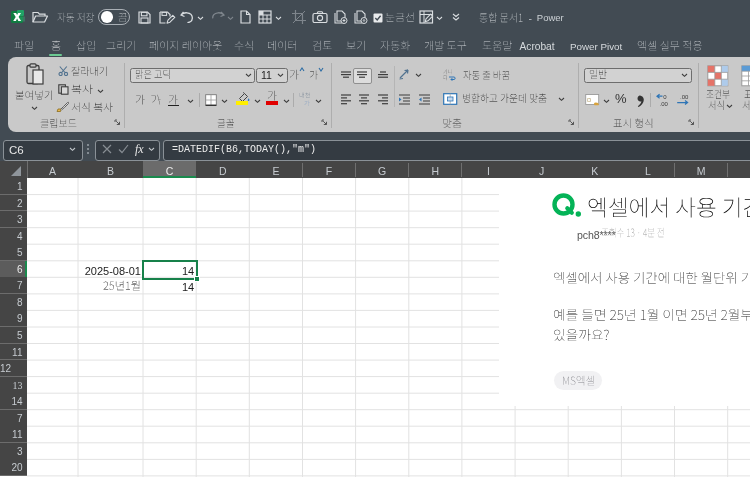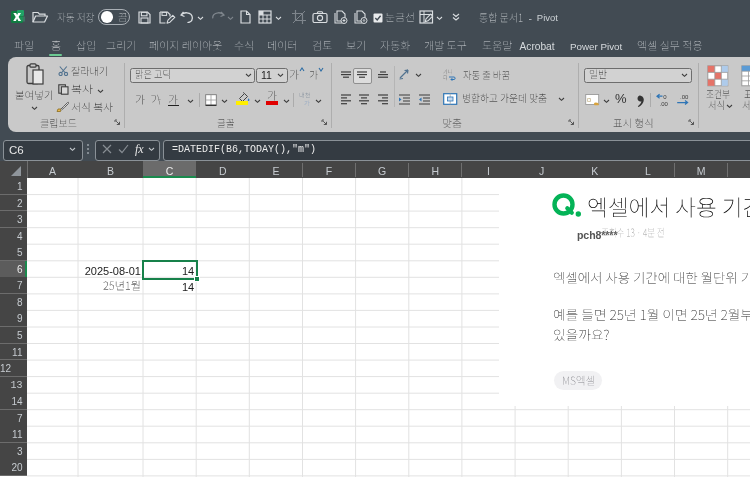--- a/index.html
+++ b/index.html
@@ -90,21 +90,21 @@
 <svg style="position:absolute;left:436px;top:15.5px" width="7" height="5" viewBox="0 0 7 5">
     <path d="M1 1 L3.5 3.3 L6 1" fill="none" stroke="#d9dde0" stroke-width="1.1"></path>
   </svg>
 <svg style="position:absolute;left:452px;top:13px" width="8" height="8" viewBox="0 0 8 8">
     <path d="M1 1 L4 3.5 L7 1 M1 4.5 L4 7 L7 4.5" fill="none" stroke="#d9dde0" stroke-width="1.1"></path>
   </svg>
 <svg style="position:absolute;left:478.5px;top:11.6px;overflow:visible" width="2" height="2">
     <path d="M0.6 -3.7H9.4V-3.4H0.6ZM4.9 -5.2H5.2V-3.5H4.9ZM1.9 -5.3H8.3V-5H1.9ZM1.9 -8.7H8.3V-8.3H2.2V-5.2H1.9ZM2.1 -7H8V-6.7H2.1ZM5 -2.3Q6.6 -2.3 7.5 -1.9Q8.3 -1.6 8.3 -0.8Q8.3 -0.1 7.5 0.3Q6.6 0.7 5 0.7Q3.5 0.7 2.6 0.3Q1.8 -0.1 1.8 -0.8Q1.8 -1.6 2.6 -1.9Q3.5 -2.3 5 -2.3ZM5 -2Q3.7 -2 2.9 -1.7Q2.1 -1.4 2.1 -0.8Q2.1 -0.2 2.9 0.1Q3.7 0.4 5 0.4Q6.4 0.4 7.2 0.1Q8 -0.2 8 -0.8Q8 -1.4 7.2 -1.7Q6.4 -2 5 -2Z M17.8 -9H18.2V-3.4H17.8ZM18 -6.3H19.8V-6H18ZM12.3 -2.9H12.7V-1.6H17.8V-2.9H18.2V0.6H12.3ZM12.7 -1.2V0.3H17.8V-1.2ZM10.8 -7.8H16.6V-7.5H10.8ZM13.7 -6.9Q14.4 -6.9 14.9 -6.6Q15.4 -6.4 15.7 -6.1Q15.9 -5.7 15.9 -5.2Q15.9 -4.7 15.7 -4.3Q15.4 -3.9 14.9 -3.7Q14.4 -3.5 13.7 -3.5Q13 -3.5 12.5 -3.7Q12 -3.9 11.7 -4.3Q11.4 -4.7 11.4 -5.2Q11.4 -5.7 11.7 -6.1Q12 -6.4 12.5 -6.6Q13 -6.9 13.7 -6.9ZM13.7 -6.5Q12.8 -6.5 12.3 -6.1Q11.8 -5.8 11.8 -5.2Q11.8 -4.6 12.3 -4.2Q12.8 -3.8 13.7 -3.8Q14.6 -3.8 15.1 -4.2Q15.6 -4.6 15.6 -5.2Q15.6 -5.8 15.1 -6.1Q14.6 -6.5 13.7 -6.5ZM13.5 -9.1H13.9V-7.7H13.5Z M23.3 -3.8H32.1V-3.5H23.3ZM27.5 -3.6H27.9V-1.2H27.5ZM24.5 -8.5H30.9V-5.3H24.5ZM30.6 -8.2H24.8V-5.6H30.6ZM24.5 0.1H31.1V0.5H24.5ZM24.5 -2.3H24.9V0.3H24.5Z M38.2 -5.4H41.1V-5.1H38.2ZM36.2 -8H36.5V-6Q36.5 -5.3 36.3 -4.6Q36 -3.9 35.6 -3.3Q35.2 -2.7 34.7 -2.2Q34.3 -1.7 33.8 -1.4L33.5 -1.7Q34 -1.9 34.5 -2.4Q34.9 -2.8 35.3 -3.4Q35.7 -4 36 -4.7Q36.2 -5.3 36.2 -6ZM36.3 -8H36.6V-6Q36.6 -5.3 36.8 -4.7Q37.1 -4.1 37.5 -3.5Q37.9 -3 38.3 -2.6Q38.8 -2.1 39.3 -1.9L39 -1.6Q38.6 -1.9 38.1 -2.3Q37.6 -2.8 37.2 -3.4Q36.8 -3.9 36.5 -4.6Q36.3 -5.3 36.3 -6ZM40.9 -9H41.3V0.7H40.9Z M43.9 0V-0.4H45.8V-7.2H44.4V-7.5Q44.8 -7.6 45.2 -7.7Q45.6 -7.8 45.8 -8H46.2V-0.4H47.9V0Z" transform="translate(0,9.7) scale(0.9089,1)" fill="#dde1e4"></path>
   </svg>
 <div style="position:absolute;font-family:'Liberation Sans',sans-serif;font-size:10.5px;color:#b9bec3;line-height:1;white-space:pre;left:528.5px;top:12.5px;">-</div>
-<div style="position:absolute;font-family:'Liberation Sans',sans-serif;font-size:9.5px;color:#cdd2d6;line-height:1;white-space:pre;left:536.8px;top:13.3px;">Pivot</div>
+<div style="position:absolute;font-family:'Liberation Sans',sans-serif;font-size:9.5px;color:#cdd2d6;line-height:1;white-space:pre;left:536.8px;top:13.3px;">Power</div>
 <svg style="position:absolute;left:13.9px;top:40.1px;overflow:visible" width="2" height="2">
     <path d="M0.8 -7.8H6.2V-7.4H0.8ZM0.6 -1.9 0.5 -2.2Q1.4 -2.2 2.5 -2.2Q3.6 -2.2 4.7 -2.3Q5.8 -2.4 6.8 -2.5L6.9 -2.2Q5.8 -2 4.7 -2Q3.6 -1.9 2.5 -1.9Q1.5 -1.9 0.6 -1.9ZM2 -7.6H2.4V-2.1H2ZM4.6 -7.6H4.9V-2.1H4.6ZM7.6 -9H8V0.7H7.6ZM7.9 -4.9H9.7V-4.6H7.9Z M13.5 -8.5Q14.2 -8.5 14.7 -8.3Q15.3 -8 15.6 -7.6Q15.9 -7.1 15.9 -6.5Q15.9 -5.8 15.6 -5.4Q15.3 -4.9 14.7 -4.6Q14.2 -4.4 13.5 -4.4Q12.8 -4.4 12.2 -4.6Q11.7 -4.9 11.4 -5.4Q11.1 -5.8 11.1 -6.5Q11.1 -7.1 11.4 -7.6Q11.7 -8 12.2 -8.3Q12.8 -8.5 13.5 -8.5ZM13.5 -8.2Q12.9 -8.2 12.4 -8Q12 -7.8 11.7 -7.4Q11.4 -7 11.4 -6.5Q11.4 -6 11.7 -5.6Q12 -5.2 12.4 -4.9Q12.9 -4.7 13.5 -4.7Q14.1 -4.7 14.5 -4.9Q15 -5.2 15.3 -5.6Q15.6 -6 15.6 -6.5Q15.6 -7 15.3 -7.4Q15 -7.8 14.5 -8Q14.1 -8.2 13.5 -8.2ZM18.2 -9H18.6V-3.9H18.2ZM12.5 -3.3H18.6V-1.3H12.9V0.5H12.6V-1.6H18.3V-3H12.5ZM12.6 0.3H19V0.6H12.6Z" transform="translate(0,9.7)" fill="#d6dadd"></path>
   </svg>
 <svg style="position:absolute;left:50.6px;top:40.1px;overflow:visible" width="2" height="2">
     <path d="M1.8 -2.1H8.3V0.6H1.8ZM8 -1.8H2.1V0.3H8ZM1.2 -8.1H8.9V-7.7H1.2ZM5 -7.2Q6.5 -7.2 7.3 -6.8Q8 -6.5 8 -5.8Q8 -5.1 7.3 -4.8Q6.5 -4.5 5 -4.5Q3.6 -4.5 2.8 -4.8Q2 -5.1 2 -5.8Q2 -6.5 2.8 -6.8Q3.6 -7.2 5 -7.2ZM5 -6.9Q3.8 -6.9 3.1 -6.6Q2.4 -6.3 2.4 -5.8Q2.4 -5.3 3.1 -5Q3.8 -4.8 5 -4.8Q6.2 -4.8 7 -5Q7.7 -5.3 7.7 -5.8Q7.7 -6.3 7 -6.6Q6.2 -6.9 5 -6.9ZM4.9 -9.2H5.2V-7.9H4.9ZM0.6 -3.4H9.4V-3.1H0.6ZM4.9 -4.6H5.2V-3.2H4.9Z" transform="translate(0,9.7)" fill="#ffffff"></path>
   </svg>
 <svg style="position:absolute;left:76.2px;top:40.1px;overflow:visible" width="2" height="2">
     <path d="M3.3 -8.5H3.6V-7.4Q3.6 -6.5 3.2 -5.8Q2.8 -5.1 2.2 -4.5Q1.6 -4 0.9 -3.7L0.7 -4Q1.4 -4.3 1.9 -4.8Q2.5 -5.2 2.9 -5.9Q3.3 -6.6 3.3 -7.4ZM3.3 -8.5H3.6V-7.4Q3.6 -6.9 3.8 -6.4Q4 -5.9 4.4 -5.5Q4.8 -5.1 5.2 -4.8Q5.7 -4.5 6.2 -4.3L6 -4Q5.3 -4.2 4.7 -4.8Q4.1 -5.3 3.7 -5.9Q3.3 -6.6 3.3 -7.4ZM7.7 -9H8.1V-3.7H7.7ZM8 -6.5H9.7V-6.2H8ZM2.2 -3.1H2.5V-1.7H7.7V-3.1H8.1V0.6H2.2ZM2.5 -1.3V0.3H7.7V-1.3Z M18.2 -9H18.6V-3.8H18.2ZM12.6 -3.2H12.9V-1.8H18.3V-3.2H18.6V0.6H12.6ZM12.9 -1.4V0.3H18.3V-1.4ZM13.5 -8.4Q14.2 -8.4 14.7 -8.2Q15.3 -7.9 15.6 -7.4Q15.9 -6.9 15.9 -6.3Q15.9 -5.6 15.6 -5.1Q15.3 -4.6 14.7 -4.4Q14.2 -4.1 13.5 -4.1Q12.8 -4.1 12.2 -4.4Q11.7 -4.6 11.4 -5.1Q11.1 -5.6 11.1 -6.3Q11.1 -6.9 11.4 -7.4Q11.7 -7.9 12.2 -8.2Q12.8 -8.4 13.5 -8.4ZM13.5 -8.1Q12.9 -8.1 12.4 -7.9Q12 -7.6 11.7 -7.2Q11.4 -6.8 11.4 -6.3Q11.4 -5.8 11.7 -5.3Q12 -4.9 12.4 -4.7Q12.9 -4.4 13.5 -4.4Q14.1 -4.4 14.6 -4.7Q15 -4.9 15.3 -5.3Q15.6 -5.8 15.6 -6.3Q15.6 -6.8 15.3 -7.2Q15 -7.6 14.6 -7.9Q14.1 -8.1 13.5 -8.1Z" transform="translate(0,9.7)" fill="#d6dadd"></path>
   </svg>
 <svg style="position:absolute;left:105.8px;top:40.1px;overflow:visible" width="2" height="2">
@@ -504,21 +504,21 @@
 <div style="position:absolute;left:0px;top:327px;width:27px;height:16.6px;background:#454545"></div>
 <div style="position:absolute;left:0px;top:330px;width:22.5px;text-align:right;font-size:10px;color:#c6cbd0;font-family:'Liberation Sans'">5</div>
 <div style="position:absolute;left:0px;top:342.8px;width:27px;height:0.7px;background:#6c6c6c"></div>
 <div style="position:absolute;left:0px;top:343.5px;width:27px;height:16.6px;background:#454545"></div>
 <div style="position:absolute;left:0px;top:346.5px;width:22.5px;text-align:right;font-size:10px;color:#c6cbd0;font-family:'Liberation Sans'">11</div>
 <div style="position:absolute;left:0px;top:359.4px;width:27px;height:0.7px;background:#6c6c6c"></div>
 <div style="position:absolute;left:0px;top:360.1px;width:27px;height:16.6px;background:#454545"></div>
 <div style="position:absolute;left:0px;top:363.1px;width:22.5px;text-align:left;font-size:10px;color:#c6cbd0;font-family:'Liberation Sans'">12</div>
 <div style="position:absolute;left:0px;top:375.9px;width:27px;height:0.7px;background:#6c6c6c"></div>
 <div style="position:absolute;left:0px;top:376.6px;width:27px;height:16.6px;background:#454545"></div>
-<div style="position:absolute;left:0px;top:379.6px;width:22.5px;text-align:right;font-size:10px;color:#c6cbd0;font-family:Liberation Mono, monospace">13</div>
+<div style="position:absolute;left:0px;top:379.6px;width:22.5px;text-align:right;font-size:10px;color:#c6cbd0;font-family:Liberation Serif, serif">13</div>
 <div style="position:absolute;left:0px;top:392.5px;width:27px;height:0.7px;background:#6c6c6c"></div>
 <div style="position:absolute;left:0px;top:393.1px;width:27px;height:16.6px;background:#454545"></div>
 <div style="position:absolute;left:0px;top:396.1px;width:22.5px;text-align:right;font-size:10px;color:#c6cbd0;font-family:'Liberation Sans'">14</div>
 <div style="position:absolute;left:0px;top:409px;width:27px;height:0.7px;background:#6c6c6c"></div>
 <div style="position:absolute;left:0px;top:409.7px;width:27px;height:16.6px;background:#454545"></div>
 <div style="position:absolute;left:0px;top:412.7px;width:22.5px;text-align:right;font-size:10px;color:#c6cbd0;font-family:'Liberation Sans'">7</div>
 <div style="position:absolute;left:0px;top:425.6px;width:27px;height:0.7px;background:#6c6c6c"></div>
 <div style="position:absolute;left:0px;top:426.2px;width:27px;height:16.6px;background:#454545"></div>
 <div style="position:absolute;left:0px;top:429.2px;width:22.5px;text-align:right;font-size:10px;color:#c6cbd0;font-family:'Liberation Sans'">11</div>
 <div style="position:absolute;left:0px;top:442.1px;width:27px;height:0.7px;background:#6c6c6c"></div>
@@ -571,21 +571,21 @@
 <div style="position:absolute;left:194.3px;top:275.6px;width:4px;height:4px;background:#17814a;border:1px solid #fff"></div>
 <div style="position:absolute;left:499px;top:178.2px;width:251px;height:227.8px;background:#fff"></div>
 <svg style="position:absolute;left:551px;top:192.5px" width="32" height="27" viewBox="0 0 32 27">
     <circle cx="12.5" cy="11.5" r="9" fill="none" stroke="#04b357" stroke-width="4.4"></circle>
     <path d="M16.3 15.3 L20.8 19.8" stroke="#04b357" stroke-width="4.2" stroke-linecap="round"></path>
     <circle cx="27.3" cy="21" r="2.7" fill="#04b357"></circle>
   </svg>
 <svg style="position:absolute;left:587px;top:195.5px;overflow:visible" width="2" height="2">
     <path d="M10.3 -12.9H14V-12.2H10.3ZM17.2 -18.4H17.9V-6.5H17.2ZM13.6 -18H14.4V-6.7H13.6ZM4.9 -5.4H17.9V1.5H17.2V-4.7H4.9ZM6.2 -17.1Q7.5 -17.1 8.5 -16.5Q9.5 -16 10.1 -14.9Q10.7 -13.9 10.7 -12.5Q10.7 -11.2 10.1 -10.2Q9.5 -9.1 8.5 -8.5Q7.5 -8 6.2 -8Q4.9 -8 3.8 -8.5Q2.8 -9.1 2.2 -10.2Q1.7 -11.2 1.7 -12.5Q1.7 -13.9 2.2 -14.9Q2.8 -16 3.8 -16.5Q4.9 -17.1 6.2 -17.1ZM6.2 -16.5Q5.1 -16.5 4.2 -15.9Q3.4 -15.4 2.9 -14.5Q2.4 -13.6 2.4 -12.5Q2.4 -11.5 2.9 -10.6Q3.4 -9.7 4.2 -9.2Q5.1 -8.6 6.2 -8.6Q7.3 -8.6 8.1 -9.2Q9 -9.7 9.5 -10.6Q10 -11.5 10 -12.5Q10 -13.6 9.5 -14.5Q9 -15.4 8.1 -15.9Q7.3 -16.5 6.2 -16.5Z M30.4 -14H34.7V-13.3H30.4ZM26.9 -17.5H27.5V-14.7Q27.5 -13.4 26.9 -12.1Q26.3 -10.8 25.2 -9.7Q24.2 -8.6 22.8 -8L22.4 -8.6Q23.7 -9.2 24.7 -10.2Q25.7 -11.2 26.3 -12.4Q26.9 -13.6 26.9 -14.7ZM27 -17.5H27.6V-14.6Q27.6 -13.5 28.2 -12.5Q28.8 -11.4 29.8 -10.5Q30.8 -9.7 32 -9.2L31.5 -8.6Q30.3 -9.2 29.2 -10.1Q28.2 -11.1 27.6 -12.2Q27 -13.4 27 -14.6ZM38 -18.4H38.7V-7.5H38ZM34.2 -18H34.9V-7.8H34.2ZM26 -6.5H38.7V-2.5H26.8V0.9H26.1V-3.1H38V-5.8H26ZM26.1 0.5H39.6V1.2H26.1Z M51.1 -10.3H55.4V-9.6H51.1ZM58.9 -18.4H59.7V1.5H58.9ZM55.1 -17.9H55.8V0.4H55.1ZM47.4 -16.5Q48.7 -16.5 49.6 -15.7Q50.6 -14.9 51.1 -13.4Q51.6 -11.9 51.6 -9.9Q51.6 -7.9 51.1 -6.4Q50.6 -4.9 49.6 -4.1Q48.7 -3.2 47.4 -3.2Q46.2 -3.2 45.2 -4.1Q44.3 -4.9 43.8 -6.4Q43.3 -7.9 43.3 -9.9Q43.3 -11.9 43.8 -13.4Q44.3 -14.9 45.2 -15.7Q46.2 -16.5 47.4 -16.5ZM47.4 -15.8Q46.4 -15.8 45.6 -15.1Q44.8 -14.3 44.4 -12.9Q44 -11.6 44 -9.9Q44 -8.2 44.4 -6.8Q44.8 -5.5 45.6 -4.7Q46.4 -3.9 47.4 -3.9Q48.5 -3.9 49.2 -4.7Q50 -5.5 50.4 -6.8Q50.9 -8.2 50.9 -9.9Q50.9 -11.6 50.4 -12.9Q50 -14.3 49.2 -15.1Q48.5 -15.8 47.4 -15.8Z M73.6 -11.1H79.4V-10.5H73.6ZM69.4 -16.5H70V-12.2Q70 -10.8 69.5 -9.4Q69 -8 68.2 -6.7Q67.4 -5.4 66.4 -4.5Q65.4 -3.5 64.5 -2.9L64 -3.5Q64.9 -4 65.8 -4.9Q66.8 -5.8 67.6 -7Q68.4 -8.2 68.9 -9.6Q69.4 -10.9 69.4 -12.2ZM69.5 -16.5H70.2V-12.2Q70.2 -11 70.7 -9.7Q71.2 -8.4 72 -7.3Q72.8 -6.1 73.8 -5.3Q74.8 -4.4 75.7 -3.9L75.3 -3.3Q74.3 -3.8 73.3 -4.8Q72.3 -5.7 71.4 -6.9Q70.6 -8.1 70 -9.5Q69.5 -10.8 69.5 -12.2ZM79.1 -18.4H79.8V1.5H79.1Z M94.8 -16.5H95.4V-12.2Q95.4 -10.8 94.9 -9.4Q94.4 -8 93.6 -6.7Q92.8 -5.4 91.8 -4.5Q90.8 -3.5 89.8 -2.9L89.3 -3.5Q90.2 -4 91.2 -4.9Q92.2 -5.8 93 -7Q93.8 -8.2 94.3 -9.6Q94.8 -10.9 94.8 -12.2ZM94.9 -16.5H95.5V-12.2Q95.5 -11 96 -9.7Q96.5 -8.4 97.3 -7.3Q98.2 -6.1 99.1 -5.3Q100.1 -4.4 101 -3.9L100.5 -3.3Q99.6 -3.9 98.6 -4.8Q97.6 -5.7 96.7 -6.9Q95.9 -8.1 95.4 -9.5Q94.9 -10.8 94.9 -12.2ZM103.8 -18.4H104.5V1.5H103.8ZM104.3 -9.9H108.2V-9.3H104.3Z M115.1 -11.6H115.8V-7.7H115.1ZM122.8 -11.6H123.5V-7.7H122.8ZM110.3 -8.2H128.3V-7.5H110.3ZM119.3 -5.5Q122.4 -5.5 124.2 -4.6Q126 -3.7 126 -2Q126 -0.4 124.2 0.5Q122.4 1.4 119.3 1.4Q116.1 1.4 114.3 0.5Q112.5 -0.4 112.5 -2Q112.5 -3.7 114.3 -4.6Q116.1 -5.5 119.3 -5.5ZM119.3 -4.8Q117.5 -4.8 116.1 -4.5Q114.8 -4.1 114 -3.5Q113.3 -2.9 113.3 -2Q113.3 -1.2 114 -0.5Q114.8 0.1 116.1 0.5Q117.5 0.8 119.3 0.8Q121.1 0.8 122.4 0.5Q123.8 0.1 124.5 -0.5Q125.3 -1.2 125.3 -2Q125.3 -2.9 124.5 -3.5Q123.8 -4.1 122.4 -4.5Q121.1 -4.8 119.3 -4.8ZM119.3 -18Q121.4 -18 122.9 -17.6Q124.4 -17.2 125.2 -16.4Q126.1 -15.6 126.1 -14.4Q126.1 -13.3 125.2 -12.5Q124.4 -11.7 122.9 -11.3Q121.4 -10.8 119.3 -10.8Q117.1 -10.8 115.6 -11.3Q114.1 -11.7 113.3 -12.5Q112.5 -13.3 112.5 -14.4Q112.5 -15.6 113.3 -16.4Q114.1 -17.2 115.6 -17.6Q117.1 -18 119.3 -18ZM119.3 -17.4Q117.5 -17.4 116.1 -17Q114.7 -16.6 114 -16Q113.2 -15.3 113.2 -14.4Q113.2 -13.5 114 -12.9Q114.7 -12.2 116.1 -11.8Q117.5 -11.5 119.3 -11.5Q121.1 -11.5 122.4 -11.8Q123.8 -12.2 124.6 -12.9Q125.3 -13.5 125.3 -14.4Q125.3 -15.3 124.6 -16Q123.8 -16.6 122.4 -17Q121.1 -17.4 119.3 -17.4Z M151.4 -18.4H152.1V1.5H151.4ZM145.6 -16.2H146.3Q146.3 -14.2 145.7 -12.2Q145.1 -10.3 144 -8.5Q142.8 -6.7 141 -5.2Q139.3 -3.7 136.9 -2.6L136.5 -3.2Q139.4 -4.6 141.4 -6.6Q143.5 -8.7 144.5 -11.1Q145.6 -13.5 145.6 -16.1ZM137.2 -16.2H145.8V-15.5H137.2Z M171.3 -18.4H172.1V-3.5H171.3ZM171.8 -11.9H175.3V-11.2H171.8ZM166 -16.8H166.8Q166.8 -14.4 165.6 -12.3Q164.3 -10.3 162.2 -8.7Q160.1 -7.2 157.4 -6.2L157 -6.8Q159.6 -7.8 161.6 -9.2Q163.7 -10.6 164.8 -12.5Q166 -14.4 166 -16.7ZM157.8 -16.8H166.3V-16.2H157.8ZM160.1 0.3H173.2V1H160.1ZM160.1 -5.1H160.8V0.5H160.1Z" transform="translate(0,19.9)" fill="#0b0b0b"></path>
   </svg>
-<div style="position:absolute;font-family:'Liberation Sans',sans-serif;font-size:10.6px;color:#555;line-height:1;white-space:pre;font-weight:700;letter-spacing:-0.1px;left:553px;top:229.5px;padding-left:24px;">pch8****</div>
+<div style="position:absolute;font-family:'Liberation Sans',sans-serif;font-size:10.6px;color:#555;line-height:1;white-space:pre;font-weight:400;letter-spacing:-0.1px;left:553px;top:229.5px;padding-left:24px;">pch8****</div>
 <svg style="position:absolute;left:595px;top:227.3px;overflow:visible" width="2" height="2">
     <path d="M2.8 -3.4Q2.7 -3.4 2.5 -3.6Q2.4 -3.7 2.4 -3.9Q2.4 -4.1 2.5 -4.3Q2.7 -4.4 2.8 -4.4Q3 -4.4 3.1 -4.3Q3.3 -4.1 3.3 -3.9Q3.3 -3.7 3.1 -3.6Q3 -3.4 2.8 -3.4Z M8.9 -1H17.7V-0.6H8.9ZM13.1 -3.5H13.5V-0.8H13.1ZM13.1 -7.8H13.4V-6.9Q13.4 -6.3 13.2 -5.8Q12.9 -5.3 12.5 -4.9Q12 -4.5 11.5 -4.2Q11 -3.8 10.5 -3.6Q10 -3.4 9.6 -3.3L9.4 -3.6Q9.7 -3.6 10.2 -3.8Q10.7 -4 11.2 -4.4Q11.7 -4.7 12.1 -5.1Q12.6 -5.5 12.8 -5.9Q13.1 -6.4 13.1 -6.9ZM13.2 -7.8H13.5V-6.9Q13.5 -6.4 13.7 -5.9Q14 -5.5 14.4 -5.1Q14.9 -4.7 15.4 -4.4Q15.9 -4.1 16.4 -3.9Q16.9 -3.7 17.2 -3.6L17 -3.3Q16.6 -3.4 16.1 -3.6Q15.6 -3.8 15.1 -4.2Q14.6 -4.5 14.1 -4.9Q13.7 -5.3 13.4 -5.8Q13.2 -6.3 13.2 -6.9ZM9.6 -7.9H17V-7.6H9.6Z M22.1 -3.2H22.5V-1.6H22.1ZM26.4 -9H26.7V0.7H26.4ZM19.2 -1.4 19.1 -1.7Q20 -1.7 21.1 -1.7Q22.3 -1.7 23.4 -1.8Q24.6 -1.9 25.6 -2L25.7 -1.7Q24.6 -1.6 23.4 -1.5Q22.3 -1.4 21.2 -1.4Q20.1 -1.4 19.2 -1.4ZM19.3 -7.7H25.2V-7.3H19.3ZM22.3 -6.6Q22.9 -6.6 23.4 -6.4Q23.9 -6.2 24.2 -5.8Q24.5 -5.4 24.5 -4.8Q24.5 -4.3 24.2 -3.9Q23.9 -3.5 23.4 -3.3Q22.9 -3.1 22.3 -3.1Q21.6 -3.1 21.1 -3.3Q20.6 -3.5 20.3 -3.9Q20 -4.3 20 -4.8Q20 -5.4 20.3 -5.8Q20.6 -6.2 21.1 -6.4Q21.6 -6.6 22.3 -6.6ZM22.3 -6.3Q21.4 -6.3 20.9 -5.9Q20.4 -5.5 20.4 -4.8Q20.4 -4.2 20.9 -3.8Q21.4 -3.4 22.3 -3.4Q23.1 -3.4 23.6 -3.8Q24.2 -4.2 24.2 -4.8Q24.2 -5.5 23.6 -5.9Q23.1 -6.3 22.3 -6.3ZM22.1 -9H22.5V-7.5H22.1Z M33.3 -8.6H33.7V-7.9Q33.7 -7.4 33.4 -6.9Q33.2 -6.5 32.7 -6.1Q32.3 -5.7 31.8 -5.4Q31.3 -5.2 30.8 -5Q30.3 -4.8 29.9 -4.7L29.7 -5Q30.1 -5.1 30.6 -5.2Q31.1 -5.4 31.5 -5.7Q32 -5.9 32.4 -6.3Q32.8 -6.6 33.1 -7Q33.3 -7.4 33.3 -7.9ZM33.4 -8.6H33.7V-7.9Q33.7 -7.5 33.9 -7Q34.2 -6.6 34.6 -6.3Q35 -6 35.5 -5.7Q36 -5.4 36.5 -5.3Q37 -5.1 37.3 -5L37.2 -4.7Q36.7 -4.8 36.2 -5Q35.7 -5.2 35.2 -5.5Q34.7 -5.7 34.3 -6.1Q33.9 -6.5 33.6 -6.9Q33.4 -7.4 33.4 -7.9ZM33.3 -3.1H33.7V0.7H33.3ZM29.1 -3.3H37.9V-3H29.1Z M42.1 0V-0.4H43.9V-7.2H42.5V-7.5Q43 -7.6 43.3 -7.7Q43.7 -7.8 43.9 -8H44.3V-0.4H46V0Z M49.5 0.1Q48.9 0.1 48.5 -0Q48 -0.2 47.7 -0.4Q47.4 -0.7 47.1 -0.9L47.4 -1.2Q47.7 -0.9 48.2 -0.5Q48.7 -0.2 49.6 -0.2Q50.1 -0.2 50.5 -0.5Q51 -0.7 51.2 -1.1Q51.4 -1.5 51.4 -2.1Q51.4 -2.7 51.1 -3.1Q50.9 -3.5 50.3 -3.8Q49.6 -4 48.7 -4V-4.4Q49.6 -4.4 50.1 -4.6Q50.7 -4.9 50.9 -5.3Q51.1 -5.7 51.1 -6.2Q51.1 -6.9 50.7 -7.3Q50.3 -7.8 49.5 -7.8Q49 -7.8 48.5 -7.5Q48 -7.3 47.7 -6.9L47.5 -7.2Q47.8 -7.6 48.3 -7.9Q48.8 -8.1 49.5 -8.1Q50.1 -8.1 50.6 -7.9Q51 -7.7 51.3 -7.3Q51.6 -6.8 51.6 -6.3Q51.6 -5.4 51.1 -4.9Q50.7 -4.4 50.1 -4.2V-4.2Q50.5 -4.1 51 -3.8Q51.4 -3.5 51.6 -3.1Q51.9 -2.7 51.9 -2.1Q51.9 -1.4 51.5 -0.9Q51.2 -0.4 50.7 -0.1Q50.2 0.1 49.5 0.1Z M57.7 -3.4Q57.6 -3.4 57.4 -3.6Q57.3 -3.7 57.3 -3.9Q57.3 -4.1 57.4 -4.3Q57.6 -4.4 57.7 -4.4Q57.9 -4.4 58 -4.3Q58.2 -4.1 58.2 -3.9Q58.2 -3.7 58 -3.6Q57.9 -3.4 57.7 -3.4Z M66.9 0V-6Q66.9 -6.2 66.9 -6.6Q66.9 -7 67 -7.2H66.9Q66.8 -7 66.6 -6.7Q66.5 -6.4 66.3 -6.2L63.9 -2.7H68.5V-2.3H63.3V-2.6L67 -8H67.3V0Z M69.5 -3.7H78.3V-3.4H69.5ZM73.7 -3.6H74.1V-1.1H73.7ZM70.7 0.1H77.3V0.5H70.7ZM70.7 -2.1H71.1V0.2H70.7ZM70.7 -8.7H71.1V-7.2H76.7V-8.7H77.1V-4.9H70.7ZM71.1 -6.9V-5.2H76.7V-6.9Z M87.2 -6.1H89.8V-5.8H87.2ZM89.5 -9H89.9V-1.8H89.5ZM83.9 0.1H90.2V0.5H83.9ZM83.9 -2.5H84.3V0.2H83.9ZM84.8 -7.8H85.1V-6.9Q85.1 -6 84.7 -5.3Q84.3 -4.6 83.7 -4Q83.1 -3.5 82.4 -3.2L82.2 -3.5Q82.7 -3.7 83.1 -4Q83.6 -4.4 84 -4.8Q84.3 -5.2 84.6 -5.8Q84.8 -6.3 84.8 -6.9ZM84.8 -7.8H85.1V-6.9Q85.1 -6.2 85.5 -5.6Q85.9 -4.9 86.4 -4.5Q87 -4 87.6 -3.8L87.4 -3.5Q86.8 -3.8 86.2 -4.3Q85.6 -4.8 85.2 -5.4Q84.8 -6.1 84.8 -6.9ZM82.4 -8H87.5V-7.7H82.4Z" transform="translate(0,9.7) scale(0.7593,1)" fill="#9a9a9a"></path>
   </svg>
 <svg style="position:absolute;left:553.2px;top:271.3px;overflow:visible" width="2" height="2">
     <path d="M6.2 -7.7H8.4V-7.3H6.2ZM10.3 -11H10.7V-3.9H10.3ZM8.1 -10.7H8.6V-4H8.1ZM2.9 -3.2H10.7V0.9H10.3V-2.8H2.9ZM3.7 -10.2Q4.5 -10.2 5.1 -9.9Q5.7 -9.5 6 -8.9Q6.4 -8.3 6.4 -7.5Q6.4 -6.7 6 -6.1Q5.7 -5.5 5.1 -5.1Q4.5 -4.8 3.7 -4.8Q2.9 -4.8 2.3 -5.1Q1.7 -5.5 1.3 -6.1Q1 -6.7 1 -7.5Q1 -8.3 1.3 -8.9Q1.7 -9.5 2.3 -9.9Q2.9 -10.2 3.7 -10.2ZM3.7 -9.8Q3 -9.8 2.5 -9.5Q2 -9.2 1.7 -8.7Q1.4 -8.1 1.4 -7.5Q1.4 -6.8 1.7 -6.3Q2 -5.8 2.5 -5.5Q3 -5.2 3.7 -5.2Q4.3 -5.2 4.8 -5.5Q5.4 -5.8 5.7 -6.3Q6 -6.8 6 -7.5Q6 -8.1 5.7 -8.7Q5.4 -9.2 4.8 -9.5Q4.3 -9.8 3.7 -9.8Z M18.1 -8.4H20.7V-7.9H18.1ZM16.1 -10.5H16.5V-8.8Q16.5 -8 16.1 -7.2Q15.7 -6.5 15.1 -5.8Q14.4 -5.1 13.6 -4.8L13.4 -5.1Q14.1 -5.5 14.7 -6.1Q15.3 -6.7 15.7 -7.4Q16.1 -8.1 16.1 -8.8ZM16.1 -10.5H16.5V-8.7Q16.5 -8.1 16.8 -7.4Q17.2 -6.8 17.8 -6.3Q18.4 -5.8 19.1 -5.5L18.8 -5.1Q18.1 -5.5 17.5 -6Q16.8 -6.6 16.5 -7.3Q16.1 -8 16.1 -8.7ZM22.7 -11H23.1V-4.5H22.7ZM20.4 -10.7H20.9V-4.7H20.4ZM15.5 -3.9H23.1V-1.5H16V0.6H15.6V-1.9H22.7V-3.5H15.5ZM15.6 0.3H23.7V0.7H15.6Z M30.6 -6.1H33.1V-5.7H30.6ZM35.2 -11H35.7V0.9H35.2ZM32.9 -10.7H33.4V0.2H32.9ZM28.3 -9.9Q29.1 -9.9 29.6 -9.4Q30.2 -8.9 30.5 -8Q30.8 -7.1 30.8 -5.9Q30.8 -4.7 30.5 -3.8Q30.2 -2.9 29.6 -2.4Q29.1 -1.9 28.3 -1.9Q27.6 -1.9 27 -2.4Q26.5 -2.9 26.1 -3.8Q25.8 -4.7 25.8 -5.9Q25.8 -7.1 26.1 -8Q26.5 -8.9 27 -9.4Q27.6 -9.9 28.3 -9.9ZM28.3 -9.5Q27.7 -9.5 27.2 -9Q26.8 -8.5 26.5 -7.7Q26.3 -6.9 26.3 -5.9Q26.3 -4.9 26.5 -4.1Q26.8 -3.3 27.2 -2.8Q27.7 -2.3 28.3 -2.3Q28.9 -2.3 29.4 -2.8Q29.9 -3.3 30.1 -4.1Q30.4 -4.9 30.4 -5.9Q30.4 -6.9 30.1 -7.7Q29.9 -8.5 29.4 -9Q28.9 -9.5 28.3 -9.5Z M44 -6.6H47.5V-6.3H44ZM41.5 -9.9H41.8V-7.3Q41.8 -6.5 41.5 -5.6Q41.2 -4.8 40.7 -4Q40.2 -3.3 39.7 -2.7Q39.1 -2.1 38.5 -1.7L38.2 -2.1Q38.8 -2.4 39.3 -2.9Q39.9 -3.5 40.4 -4.2Q40.9 -4.9 41.2 -5.7Q41.5 -6.5 41.5 -7.3ZM41.5 -9.9H41.9V-7.3Q41.9 -6.5 42.2 -5.8Q42.5 -5 43 -4.3Q43.5 -3.7 44.1 -3.1Q44.7 -2.6 45.2 -2.3L45 -2Q44.4 -2.3 43.8 -2.8Q43.2 -3.4 42.7 -4.1Q42.1 -4.8 41.8 -5.7Q41.5 -6.5 41.5 -7.3ZM47.2 -11H47.7V0.9H47.2Z M56.6 -9.9H57V-7.3Q57 -6.5 56.7 -5.6Q56.4 -4.8 55.9 -4Q55.4 -3.3 54.8 -2.7Q54.2 -2.1 53.7 -1.7L53.4 -2.1Q53.9 -2.4 54.5 -2.9Q55.1 -3.5 55.5 -4.2Q56 -4.9 56.3 -5.7Q56.6 -6.5 56.6 -7.3ZM56.7 -9.9H57V-7.3Q57 -6.5 57.3 -5.8Q57.6 -5 58.1 -4.3Q58.6 -3.7 59.2 -3.1Q59.8 -2.6 60.3 -2.3L60 -2Q59.5 -2.3 58.9 -2.9Q58.3 -3.4 57.8 -4.1Q57.3 -4.8 57 -5.7Q56.7 -6.5 56.7 -7.3ZM62 -11H62.4V0.9H62ZM62.3 -5.9H64.6V-5.5H62.3Z M68.8 -6.9H69.2V-4.6H68.8ZM73.3 -6.9H73.8V-4.6H73.3ZM65.9 -4.9H76.6V-4.5H65.9ZM71.3 -3.3Q73.1 -3.3 74.2 -2.7Q75.3 -2.2 75.3 -1.2Q75.3 -0.2 74.2 0.3Q73.1 0.9 71.3 0.9Q69.4 0.9 68.3 0.3Q67.2 -0.2 67.2 -1.2Q67.2 -2.2 68.3 -2.7Q69.4 -3.3 71.3 -3.3ZM71.3 -2.9Q70.2 -2.9 69.4 -2.7Q68.6 -2.5 68.1 -2.1Q67.7 -1.7 67.7 -1.2Q67.7 -0.7 68.1 -0.3Q68.6 0.1 69.4 0.3Q70.2 0.5 71.3 0.5Q72.3 0.5 73.1 0.3Q73.9 0.1 74.4 -0.3Q74.8 -0.7 74.8 -1.2Q74.8 -1.7 74.4 -2.1Q73.9 -2.5 73.1 -2.7Q72.3 -2.9 71.3 -2.9ZM71.2 -10.7Q72.5 -10.7 73.4 -10.5Q74.3 -10.2 74.8 -9.8Q75.3 -9.3 75.3 -8.6Q75.3 -7.9 74.8 -7.5Q74.3 -7 73.4 -6.7Q72.5 -6.5 71.2 -6.5Q70 -6.5 69.1 -6.7Q68.1 -7 67.7 -7.5Q67.2 -7.9 67.2 -8.6Q67.2 -9.3 67.7 -9.8Q68.1 -10.2 69.1 -10.5Q70 -10.7 71.2 -10.7ZM71.2 -10.4Q70.2 -10.4 69.3 -10.2Q68.5 -9.9 68.1 -9.5Q67.6 -9.2 67.6 -8.6Q67.6 -8.1 68.1 -7.7Q68.5 -7.3 69.3 -7.1Q70.2 -6.9 71.2 -6.9Q72.3 -6.9 73.1 -7.1Q74 -7.3 74.4 -7.7Q74.9 -8.1 74.9 -8.6Q74.9 -9.2 74.4 -9.5Q74 -9.9 73.1 -10.2Q72.3 -10.4 71.2 -10.4Z M90.4 -11H90.9V0.9H90.4ZM87 -9.7H87.4Q87.4 -8.5 87 -7.3Q86.7 -6.1 86 -5.1Q85.3 -4 84.2 -3.1Q83.2 -2.2 81.8 -1.5L81.5 -1.9Q83.3 -2.8 84.5 -4Q85.7 -5.2 86.3 -6.6Q87 -8.1 87 -9.6ZM82 -9.7H87.1V-9.3H82Z M102.3 -11H102.8V-2.1H102.3ZM102.6 -7.1H104.7V-6.7H102.6ZM99.2 -10.1H99.6Q99.6 -8.6 98.9 -7.4Q98.2 -6.1 96.9 -5.2Q95.6 -4.3 94 -3.7L93.8 -4.1Q95.4 -4.6 96.6 -5.5Q97.8 -6.3 98.5 -7.5Q99.2 -8.6 99.2 -10ZM94.3 -10.1H99.3V-9.7H94.3ZM95.6 0.2H103.4V0.6H95.6ZM95.6 -3H96.1V0.3H95.6Z M111 -6.1H113.6V-5.7H111ZM115.7 -11H116.1V0.9H115.7ZM113.4 -10.7H113.8V0.2H113.4ZM108.8 -9.9Q109.5 -9.9 110.1 -9.4Q110.7 -8.9 111 -8Q111.3 -7.1 111.3 -5.9Q111.3 -4.7 111 -3.8Q110.7 -2.9 110.1 -2.4Q109.5 -1.9 108.8 -1.9Q108 -1.9 107.5 -2.4Q106.9 -2.9 106.6 -3.8Q106.3 -4.7 106.3 -5.9Q106.3 -7.1 106.6 -8Q106.9 -8.9 107.5 -9.4Q108 -9.9 108.8 -9.9ZM108.8 -9.5Q108.2 -9.5 107.7 -9Q107.2 -8.5 107 -7.7Q106.7 -6.9 106.7 -5.9Q106.7 -4.9 107 -4.1Q107.2 -3.3 107.7 -2.8Q108.2 -2.3 108.8 -2.3Q109.4 -2.3 109.9 -2.8Q110.3 -3.3 110.6 -4.1Q110.8 -4.9 110.8 -5.9Q110.8 -6.9 110.6 -7.7Q110.3 -8.5 109.9 -9Q109.4 -9.5 108.8 -9.5Z M131 -11H131.5V0.9H131ZM128.6 -6H131.2V-5.6H128.6ZM128.3 -10.7H128.7V0.2H128.3ZM122 -2.7H122.7Q123.8 -2.7 124.5 -2.7Q125.3 -2.8 125.9 -2.8Q126.6 -2.9 127.3 -3.1L127.3 -2.7Q126.6 -2.5 126 -2.4Q125.3 -2.3 124.5 -2.3Q123.8 -2.3 122.7 -2.3H122ZM122 -9.5H126.5V-9.1H122.5V-2.6H122Z M142.6 -11H143V-2H142.6ZM142.8 -6.8H145V-6.4H142.8ZM134 -9.3H141V-8.9H134ZM137.5 -8Q138.3 -8 139 -7.8Q139.6 -7.5 139.9 -7Q140.3 -6.6 140.3 -5.9Q140.3 -5.3 139.9 -4.8Q139.6 -4.3 139 -4Q138.3 -3.8 137.5 -3.8Q136.7 -3.8 136 -4Q135.4 -4.3 135.1 -4.8Q134.7 -5.3 134.7 -5.9Q134.7 -6.6 135.1 -7Q135.4 -7.5 136 -7.8Q136.7 -8 137.5 -8ZM137.5 -7.7Q136.4 -7.7 135.8 -7.2Q135.1 -6.7 135.1 -5.9Q135.1 -5.1 135.8 -4.7Q136.4 -4.2 137.5 -4.2Q138.6 -4.2 139.2 -4.7Q139.8 -5.1 139.8 -5.9Q139.8 -6.7 139.2 -7.2Q138.6 -7.7 137.5 -7.7ZM137.3 -11H137.7V-9.1H137.3ZM135.9 0.2H143.7V0.6H135.9ZM135.9 -2.8H136.3V0.3H135.9Z M152.8 -6H153.3V-3.8H152.8ZM158.3 -11H158.8V-3.9H158.3ZM149.3 -5.8 149.2 -6.2Q150.4 -6.2 151.7 -6.2Q153 -6.3 154.4 -6.3Q155.8 -6.4 157.1 -6.6L157.2 -6.2Q155.8 -6 154.5 -5.9Q153.1 -5.8 151.7 -5.8Q150.4 -5.8 149.3 -5.8ZM151.1 -3.4H158.8V-1.2H151.6V0.6H151.2V-1.6H158.3V-3H151.1ZM151.2 0.3H159.3V0.7H151.2ZM155.7 -5.2H158.5V-4.8H155.7ZM153.1 -10.7Q154 -10.7 154.7 -10.5Q155.3 -10.3 155.7 -9.9Q156 -9.5 156 -8.9Q156 -8.4 155.7 -8Q155.3 -7.6 154.7 -7.4Q154 -7.1 153.1 -7.1Q152.3 -7.1 151.6 -7.4Q150.9 -7.6 150.6 -8Q150.2 -8.4 150.2 -8.9Q150.2 -9.5 150.6 -9.9Q150.9 -10.3 151.6 -10.5Q152.3 -10.7 153.1 -10.7ZM153.1 -10.3Q152 -10.3 151.3 -9.9Q150.7 -9.6 150.7 -8.9Q150.7 -8.3 151.3 -7.9Q152 -7.5 153.1 -7.5Q154.2 -7.5 154.9 -7.9Q155.6 -8.3 155.6 -8.9Q155.6 -9.6 154.9 -9.9Q154.2 -10.3 153.1 -10.3Z M170.4 -11H170.8V-2.4H170.4ZM170.7 -7.2H172.8V-6.8H170.7ZM162.4 -5.1H163.2Q164.4 -5.1 165.3 -5.1Q166.2 -5.1 167.1 -5.2Q167.9 -5.3 168.8 -5.5L168.9 -5.1Q167.9 -4.9 167.1 -4.8Q166.3 -4.7 165.3 -4.7Q164.4 -4.6 163.2 -4.6H162.4ZM162.4 -9.9H167.6V-9.5H162.8V-4.8H162.4ZM163.7 0.2H171.5V0.6H163.7ZM163.7 -3.2H164.1V0.3H163.7Z M178.1 -10.4Q178.9 -10.4 179.6 -10.1Q180.3 -9.8 180.6 -9.3Q181 -8.7 181 -8Q181 -7.3 180.6 -6.8Q180.3 -6.3 179.6 -6Q178.9 -5.7 178.1 -5.7Q177.2 -5.7 176.5 -6Q175.9 -6.3 175.5 -6.8Q175.1 -7.3 175.1 -8Q175.1 -8.7 175.5 -9.3Q175.9 -9.8 176.5 -10.1Q177.2 -10.4 178.1 -10.4ZM178.1 -10Q177.3 -10 176.8 -9.7Q176.2 -9.4 175.9 -9Q175.6 -8.6 175.6 -8Q175.6 -7.5 175.9 -7Q176.2 -6.6 176.8 -6.3Q177.3 -6.1 178.1 -6.1Q178.8 -6.1 179.4 -6.3Q179.9 -6.6 180.3 -7Q180.6 -7.5 180.6 -8Q180.6 -8.6 180.3 -9Q179.9 -9.4 179.4 -9.7Q178.8 -10 178.1 -10ZM177.9 -4.2H178.4V0.5H177.9ZM183.2 -11H183.7V0.9H183.2ZM174.1 -3.9 174.1 -4.3Q175.2 -4.3 176.6 -4.4Q178 -4.4 179.4 -4.5Q180.9 -4.6 182.2 -4.8L182.3 -4.4Q180.9 -4.2 179.4 -4.1Q178 -4 176.6 -3.9Q175.3 -3.9 174.1 -3.9Z M198.7 -11H199.1V0.9H198.7ZM195.2 -9.7H195.7Q195.7 -8.5 195.3 -7.3Q195 -6.1 194.3 -5.1Q193.5 -4 192.5 -3.1Q191.5 -2.2 190.1 -1.5L189.8 -1.9Q191.5 -2.8 192.8 -4Q194 -5.2 194.6 -6.6Q195.2 -8.1 195.2 -9.6ZM190.3 -9.7H195.3V-9.3H190.3Z" transform="translate(0,11.9) scale(0.9943,1)" fill="#262626"></path>
   </svg>
 <svg style="position:absolute;left:553.2px;top:308.4px;overflow:visible" width="2" height="2">
     <path d="M5.6 -7.9H8.2V-7.5H5.6ZM5.6 -4.3H8.2V-3.9H5.6ZM10.4 -11H10.8V0.9H10.4ZM8.1 -10.7H8.5V0.2H8.1ZM3.5 -9.9Q4.2 -9.9 4.8 -9.4Q5.4 -8.9 5.7 -8Q6 -7.1 6 -5.9Q6 -4.7 5.7 -3.8Q5.4 -2.9 4.8 -2.4Q4.2 -1.9 3.5 -1.9Q2.7 -1.9 2.2 -2.4Q1.6 -2.9 1.3 -3.8Q1 -4.7 1 -5.9Q1 -7.1 1.3 -8Q1.6 -8.9 2.2 -9.4Q2.7 -9.9 3.5 -9.9ZM3.5 -9.5Q2.9 -9.5 2.4 -9Q1.9 -8.5 1.7 -7.7Q1.4 -6.9 1.4 -5.9Q1.4 -4.9 1.7 -4.1Q1.9 -3.3 2.4 -2.8Q2.9 -2.3 3.5 -2.3Q4.1 -2.3 4.6 -2.8Q5 -3.3 5.3 -4.1Q5.5 -4.9 5.5 -5.9Q5.5 -6.9 5.3 -7.7Q5 -8.5 4.6 -9Q4.1 -9.5 3.5 -9.5Z M13.2 -5.3H24V-4.9H13.2ZM14.6 -3.5H22.6V-1.3H15V0.5H14.6V-1.7H22.2V-3.1H14.6ZM14.6 0.3H23V0.7H14.6ZM14.6 -10.5H22.5V-8.4H15.1V-6.8H14.7V-8.8H22.1V-10.1H14.6ZM14.7 -6.9H22.8V-6.5H14.7Z M28.6 -5.7H39.4V-5.3H28.6ZM30.1 -7.4H38.1V-7H30.1ZM30.1 -10.4H37.9V-10.1H30.6V-7.1H30.1ZM30 -3.8H37.9V-1.4H30.5V0.6H30V-1.8H37.5V-3.4H30ZM30 0.3H38.3V0.7H30Z M46.7 -8.7H50.4V-8.3H46.7ZM46.7 -6.1H50.4V-5.7H46.7ZM41.6 -9.9H46.9V-4.6H41.6ZM46.4 -9.5H42.1V-5H46.4ZM50.2 -11H50.7V-2.3H50.2ZM43.2 0.2H51V0.6H43.2ZM43.2 -3H43.7V0.3H43.2Z M56.2 0V-0.3Q58 -1.8 59 -3Q60.1 -4.2 60.5 -5.3Q61 -6.3 61 -7.2Q61 -7.9 60.8 -8.4Q60.5 -8.9 60.1 -9.2Q59.6 -9.5 58.8 -9.5Q58.2 -9.5 57.6 -9.2Q57 -8.8 56.6 -8.3L56.2 -8.6Q56.7 -9.2 57.4 -9.6Q58 -10 58.9 -10Q59.7 -10 60.3 -9.6Q60.9 -9.3 61.2 -8.7Q61.5 -8.1 61.5 -7.2Q61.5 -6.2 61 -5.1Q60.5 -4 59.5 -2.8Q58.5 -1.7 57.1 -0.4Q57.5 -0.4 57.9 -0.4Q58.3 -0.4 58.7 -0.4H62V0Z M66 0.2Q65.2 0.2 64.7 -0Q64.1 -0.2 63.7 -0.5Q63.3 -0.8 63 -1.1L63.4 -1.5Q63.6 -1.2 64 -0.9Q64.4 -0.6 64.8 -0.4Q65.3 -0.3 66 -0.3Q66.7 -0.3 67.2 -0.6Q67.8 -1 68.1 -1.6Q68.5 -2.3 68.5 -3.1Q68.5 -4.3 67.8 -5.1Q67.1 -5.8 66 -5.8Q65.5 -5.8 65.1 -5.6Q64.7 -5.4 64.2 -5.2L63.8 -5.4L64.2 -9.8H68.5V-9.4H64.6L64.3 -5.8Q64.7 -6 65.1 -6.1Q65.5 -6.3 66.1 -6.3Q66.9 -6.3 67.5 -5.9Q68.2 -5.6 68.6 -4.9Q69 -4.2 69 -3.1Q69 -2.1 68.5 -1.3Q68.1 -0.6 67.4 -0.2Q66.7 0.2 66 0.2Z M79.7 -11H80.1V-2.1H79.7ZM75.8 -9.2H79.9V-8.8H75.8ZM72.8 0.2H80.5V0.6H72.8ZM72.8 -2.8H73.2V0.3H72.8ZM71.2 -10H71.7V-4.4H71.2ZM71.2 -4.5H72.1Q73.3 -4.5 74.6 -4.7Q75.9 -4.8 77.4 -5L77.5 -4.6Q75.9 -4.3 74.6 -4.2Q73.3 -4.1 72.1 -4.1H71.2ZM75.8 -6.9H79.9V-6.5H75.8Z M86.4 0V-0.4H88.6V-8.9H86.9V-9.2Q87.5 -9.3 87.9 -9.5Q88.4 -9.6 88.7 -9.8H89.1V-0.4H91.2V0Z M96.4 -6H96.9V-3.8H96.4ZM101.9 -11H102.4V-3.9H101.9ZM92.9 -5.8 92.8 -6.2Q94 -6.2 95.3 -6.2Q96.6 -6.3 98 -6.3Q99.4 -6.4 100.7 -6.6L100.8 -6.2Q99.5 -6 98.1 -5.9Q96.7 -5.8 95.4 -5.8Q94 -5.8 92.9 -5.8ZM94.8 -3.4H102.4V-1.2H95.2V0.6H94.8V-1.6H101.9V-3H94.8ZM94.8 0.3H102.9V0.7H94.8ZM99.3 -5.2H102.1V-4.8H99.3ZM96.7 -10.7Q97.6 -10.7 98.3 -10.5Q98.9 -10.3 99.3 -9.9Q99.6 -9.5 99.6 -8.9Q99.6 -8.4 99.3 -8Q98.9 -7.6 98.3 -7.4Q97.6 -7.1 96.7 -7.1Q95.9 -7.1 95.2 -7.4Q94.6 -7.6 94.2 -8Q93.9 -8.4 93.9 -8.9Q93.9 -9.5 94.2 -9.9Q94.6 -10.3 95.2 -10.5Q95.9 -10.7 96.7 -10.7ZM96.7 -10.3Q95.6 -10.3 95 -9.9Q94.3 -9.6 94.3 -8.9Q94.3 -8.3 95 -7.9Q95.6 -7.5 96.7 -7.5Q97.8 -7.5 98.5 -7.9Q99.2 -8.3 99.2 -8.9Q99.2 -9.6 98.5 -9.9Q97.8 -10.3 96.7 -10.3Z M117.5 -11H117.9V0.9H117.5ZM111.8 -10Q112.6 -10 113.3 -9.5Q113.9 -9 114.3 -8.1Q114.7 -7.2 114.7 -6Q114.7 -4.7 114.3 -3.8Q113.9 -2.9 113.3 -2.4Q112.6 -1.9 111.8 -1.9Q110.9 -1.9 110.2 -2.4Q109.6 -2.9 109.2 -3.8Q108.8 -4.7 108.8 -6Q108.8 -7.2 109.2 -8.1Q109.6 -9 110.2 -9.5Q110.9 -10 111.8 -10ZM111.8 -9.6Q111 -9.6 110.5 -9.1Q109.9 -8.7 109.6 -7.8Q109.3 -7 109.3 -6Q109.3 -4.9 109.6 -4.1Q109.9 -3.2 110.5 -2.7Q111 -2.3 111.8 -2.3Q112.5 -2.3 113 -2.7Q113.6 -3.2 113.9 -4.1Q114.2 -4.9 114.2 -6Q114.2 -7 113.9 -7.8Q113.6 -8.7 113 -9.1Q112.5 -9.6 111.8 -9.6Z M126.4 -8.7H130.1V-8.3H126.4ZM126.4 -6.1H130.1V-5.7H126.4ZM121.3 -9.9H126.6V-4.6H121.3ZM126.1 -9.5H121.8V-5H126.1ZM129.9 -11H130.3V-2.3H129.9ZM122.9 0.2H130.7V0.6H122.9ZM122.9 -3H123.4V0.3H122.9Z M135.9 0V-0.3Q137.7 -1.8 138.7 -3Q139.8 -4.2 140.2 -5.3Q140.7 -6.3 140.7 -7.2Q140.7 -7.9 140.4 -8.4Q140.2 -8.9 139.8 -9.2Q139.3 -9.5 138.5 -9.5Q137.9 -9.5 137.3 -9.2Q136.7 -8.8 136.2 -8.3L135.9 -8.6Q136.4 -9.2 137.1 -9.6Q137.7 -10 138.6 -10Q139.4 -10 140 -9.6Q140.6 -9.3 140.9 -8.7Q141.2 -8.1 141.2 -7.2Q141.2 -6.2 140.7 -5.1Q140.1 -4 139.2 -2.8Q138.2 -1.7 136.7 -0.4Q137.1 -0.4 137.6 -0.4Q138 -0.4 138.3 -0.4H141.7V0Z M145.7 0.2Q144.9 0.2 144.4 -0Q143.8 -0.2 143.4 -0.5Q143 -0.8 142.7 -1.1L143 -1.5Q143.3 -1.2 143.7 -0.9Q144 -0.6 144.5 -0.4Q145 -0.3 145.7 -0.3Q146.4 -0.3 146.9 -0.6Q147.5 -1 147.8 -1.6Q148.1 -2.3 148.1 -3.1Q148.1 -4.3 147.5 -5.1Q146.8 -5.8 145.7 -5.8Q145.2 -5.8 144.8 -5.6Q144.4 -5.4 143.9 -5.2L143.5 -5.4L143.9 -9.8H148.2V-9.4H144.3L144 -5.8Q144.4 -6 144.8 -6.1Q145.2 -6.3 145.8 -6.3Q146.6 -6.3 147.2 -5.9Q147.9 -5.6 148.3 -4.9Q148.7 -4.2 148.7 -3.1Q148.7 -2.1 148.2 -1.3Q147.8 -0.6 147.1 -0.2Q146.4 0.2 145.7 0.2Z M159.4 -11H159.8V-2.1H159.4ZM155.5 -9.2H159.6V-8.8H155.5ZM152.4 0.2H160.2V0.6H152.4ZM152.4 -2.8H152.9V0.3H152.4ZM150.9 -10H151.4V-4.4H150.9ZM150.9 -4.5H151.8Q153 -4.5 154.3 -4.7Q155.6 -4.8 157.1 -5L157.2 -4.6Q155.6 -4.3 154.3 -4.2Q153 -4.1 151.8 -4.1H150.9ZM155.5 -6.9H159.6V-6.5H155.5Z M165.4 0V-0.3Q167.1 -1.8 168.2 -3Q169.2 -4.2 169.7 -5.3Q170.1 -6.3 170.1 -7.2Q170.1 -7.9 169.9 -8.4Q169.7 -8.9 169.2 -9.2Q168.7 -9.5 168 -9.5Q167.3 -9.5 166.7 -9.2Q166.1 -8.8 165.7 -8.3L165.4 -8.6Q165.9 -9.2 166.5 -9.6Q167.2 -10 168 -10Q168.9 -10 169.4 -9.6Q170 -9.3 170.3 -8.7Q170.6 -8.1 170.6 -7.2Q170.6 -6.2 170.1 -5.1Q169.6 -4 168.6 -2.8Q167.6 -1.7 166.2 -0.4Q166.6 -0.4 167 -0.4Q167.4 -0.4 167.8 -0.4H171.1V0Z M176.1 -6H176.6V-3.8H176.1ZM181.6 -11H182.1V-3.9H181.6ZM172.6 -5.8 172.5 -6.2Q173.7 -6.2 175 -6.2Q176.3 -6.3 177.7 -6.3Q179.1 -6.4 180.4 -6.6L180.5 -6.2Q179.1 -6 177.8 -5.9Q176.4 -5.8 175 -5.8Q173.7 -5.8 172.6 -5.8ZM174.4 -3.4H182.1V-1.2H174.9V0.6H174.5V-1.6H181.6V-3H174.4ZM174.5 0.3H182.6V0.7H174.5ZM179 -5.2H181.8V-4.8H179ZM176.4 -10.7Q177.3 -10.7 178 -10.5Q178.6 -10.3 179 -9.9Q179.3 -9.5 179.3 -8.9Q179.3 -8.4 179 -8Q178.6 -7.6 178 -7.4Q177.3 -7.1 176.4 -7.1Q175.6 -7.1 174.9 -7.4Q174.2 -7.6 173.9 -8Q173.5 -8.4 173.5 -8.9Q173.5 -9.5 173.9 -9.9Q174.2 -10.3 174.9 -10.5Q175.6 -10.7 176.4 -10.7ZM176.4 -10.3Q175.3 -10.3 174.6 -9.9Q174 -9.6 174 -8.9Q174 -8.3 174.6 -7.9Q175.3 -7.5 176.4 -7.5Q177.5 -7.5 178.2 -7.9Q178.9 -8.3 178.9 -8.9Q178.9 -9.6 178.2 -9.9Q177.5 -10.3 176.4 -10.3Z M185 -3.8H195.8V-3.3H185ZM190.2 -3.6H190.6V0.9H190.2ZM186.5 -10.5H186.9V-8.6H193.9V-10.5H194.3V-5.5H186.5ZM186.9 -8.2V-5.9H193.9V-8.2Z" transform="translate(0,11.9) scale(1.0171,1)" fill="#262626"></path>
   </svg>
 <svg style="position:absolute;left:553.2px;top:328.2px;overflow:visible" width="2" height="2">

